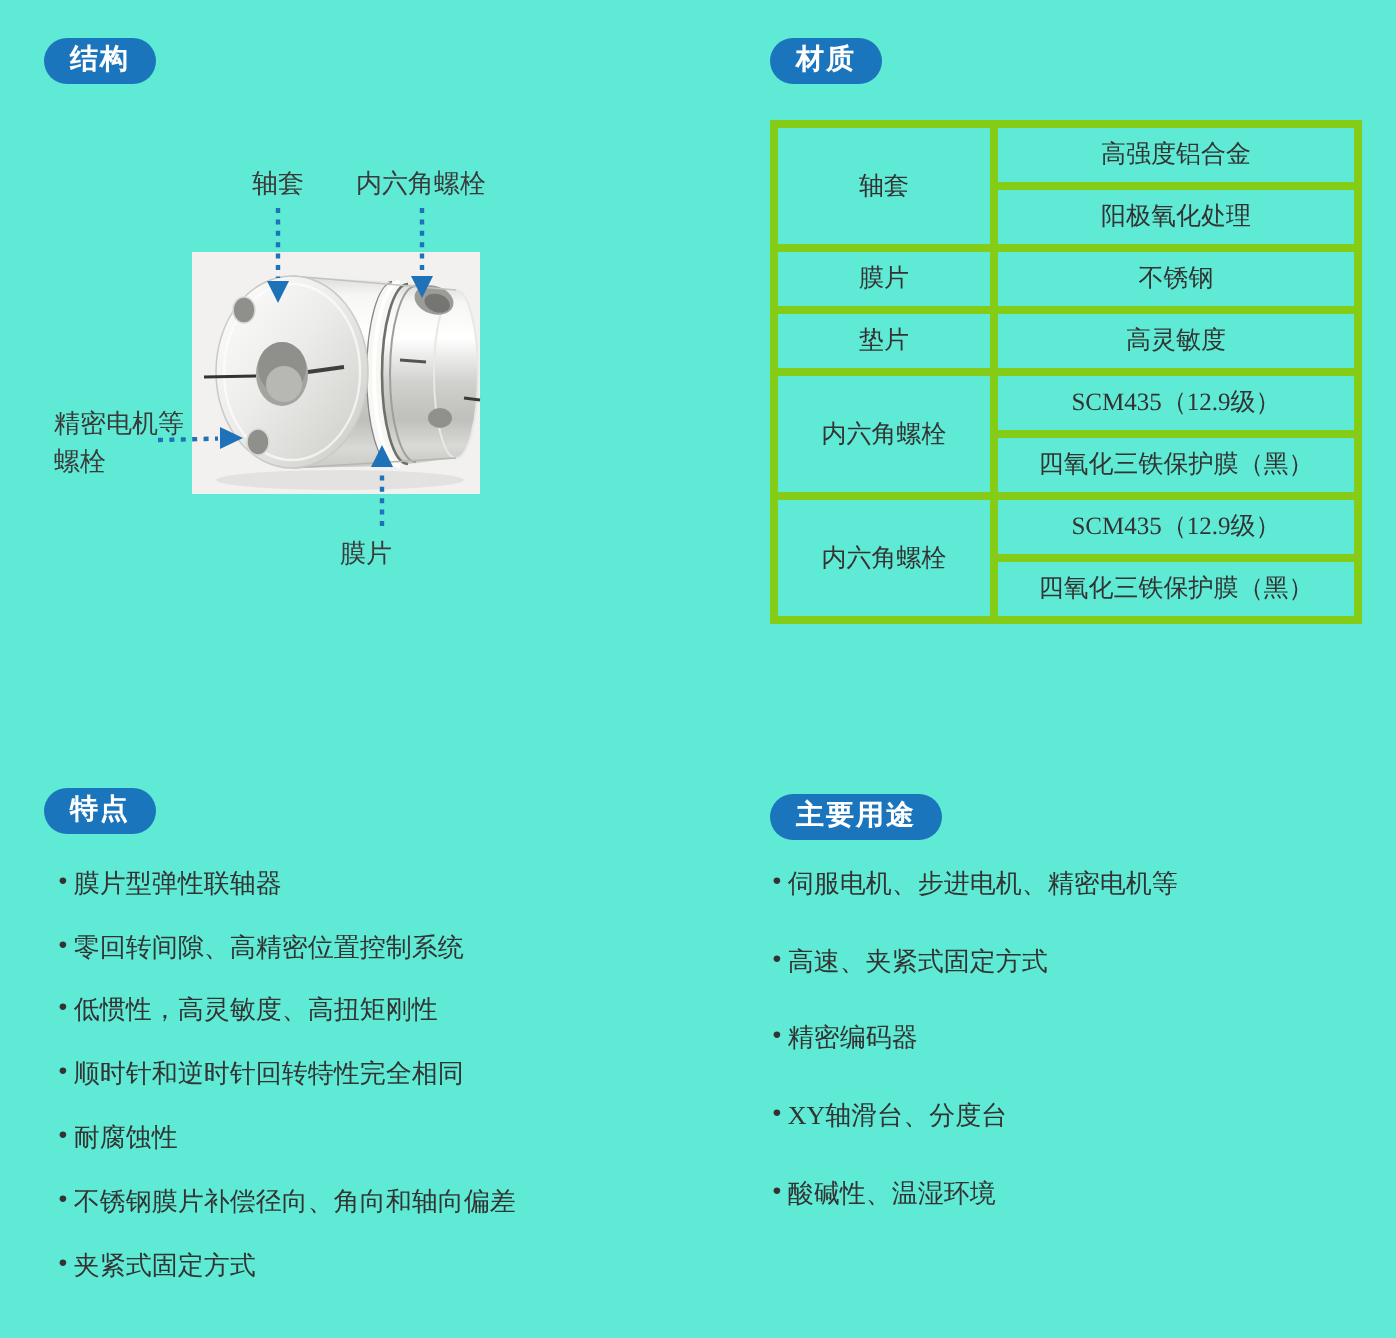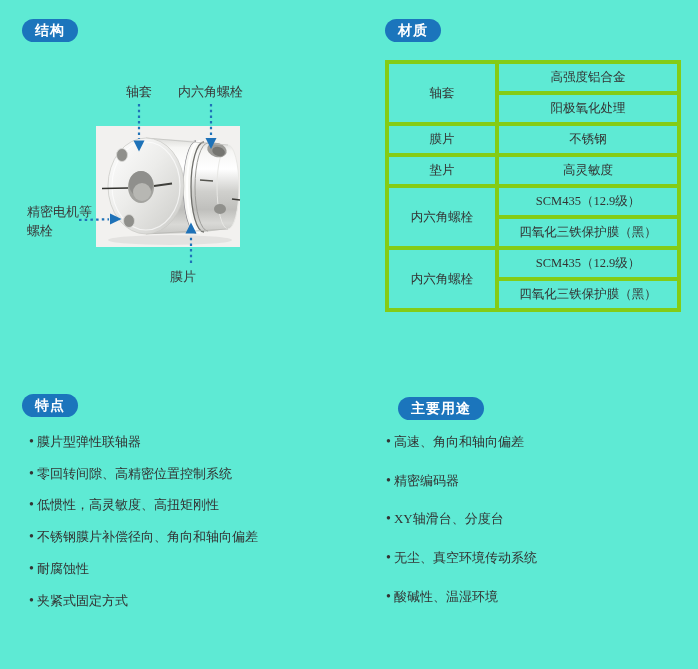--- a/index.html
+++ b/index.html
@@ -10,21 +10,21 @@
   }
   
   .badge {
     position:absolute; height:23px; line-height:23px; padding:0 13px;
     background:#1b75bc; color:#ffffff; font-size:14px; font-weight:bold;
     border-radius:12px; letter-spacing:1px; white-space:nowrap;
   }
   .badge-structure { left:22px;  top:19px; }
   .badge-material  { left:385px; top:19px; }
   .badge-features  { left:22px;  top:394px; }
-  .badge-apps      { left:398px; top:397px; }
+  .badge-apps      { left:385px; top:397px; }
 
   
   .figure-svg { position:absolute; left:0; top:0; }
   .callout { position:absolute; font-size:13px; color:#3a3a3a; white-space:nowrap; }
   .callout-sleeve    { left:126px; top:83px;  }
   .callout-hex-bolt  { left:178px; top:83px;  }
   .callout-fix-bolt  { left:27px;  top:203px; line-height:18.5px; }
   .callout-fix-bolt span { display:block; }
   .callout-diaphragm { left:170px; top:268px; }
 
@@ -174,27 +174,28 @@
         <td>四氧化三铁保护膜（黑）</td>
       </tr>
     </tbody>
   </table>
 
   <div class="badge badge-features">特点</div>
   <ul class="blist features-list">
     <li>膜片型弹性联轴器</li>
     <li>零回转间隙、高精密位置控制系统</li>
     <li>低惯性，高灵敏度、高扭矩刚性</li>
+    <li>顺时针和逆时针回转特性完全相同</li>
+    <li>耐腐蚀性</li>
     <li>不锈钢膜片补偿径向、角向和轴向偏差</li>
-    <li>耐腐蚀性</li>
     <li>夹紧式固定方式</li>
   </ul>
 
   <div class="badge badge-apps">主要用途</div>
   <ul class="blist apps-list">
-    <li>高速、角向和轴向偏差</li>
+    <li>伺服电机、步进电机、精密电机等</li>
+    <li>高速、夹紧式固定方式</li>
     <li>精密编码器</li>
     <li>XY轴滑台、分度台</li>
-    <li>无尘、真空环境传动系统</li>
     <li>酸碱性、温湿环境</li>
   </ul>
 
 </div>
 
 </body></html>

